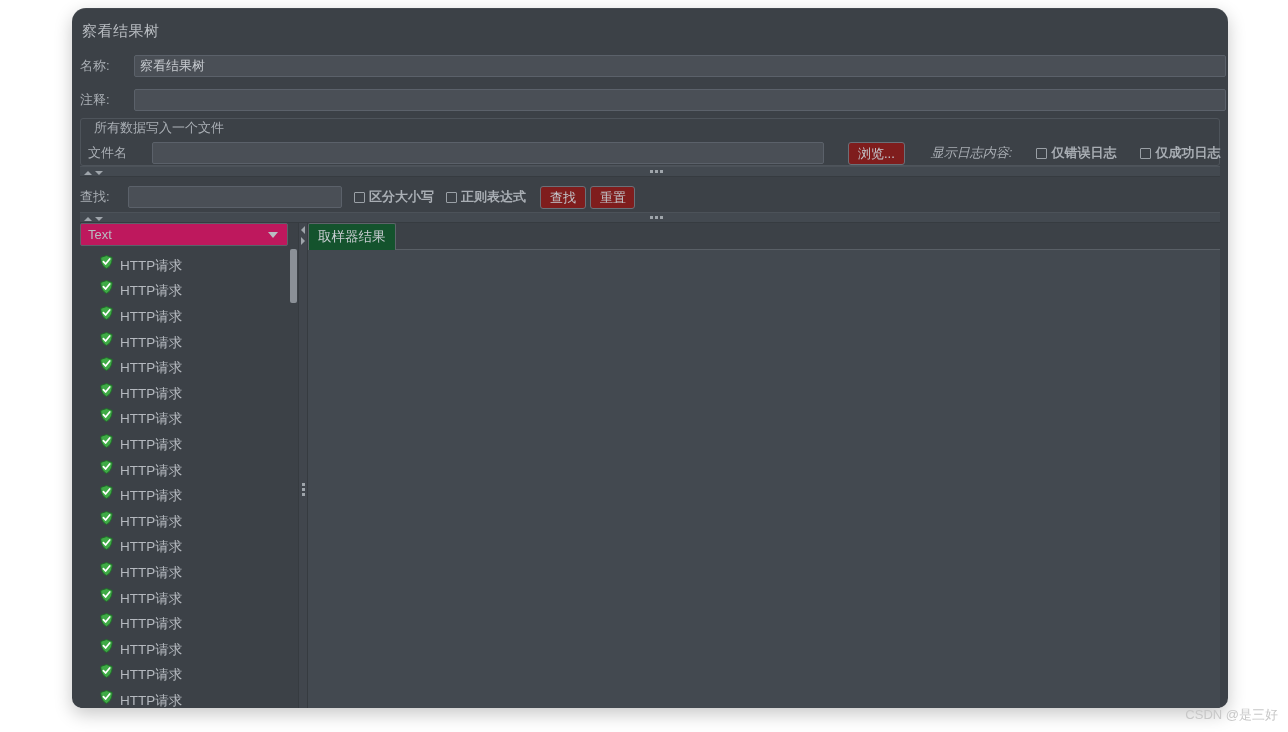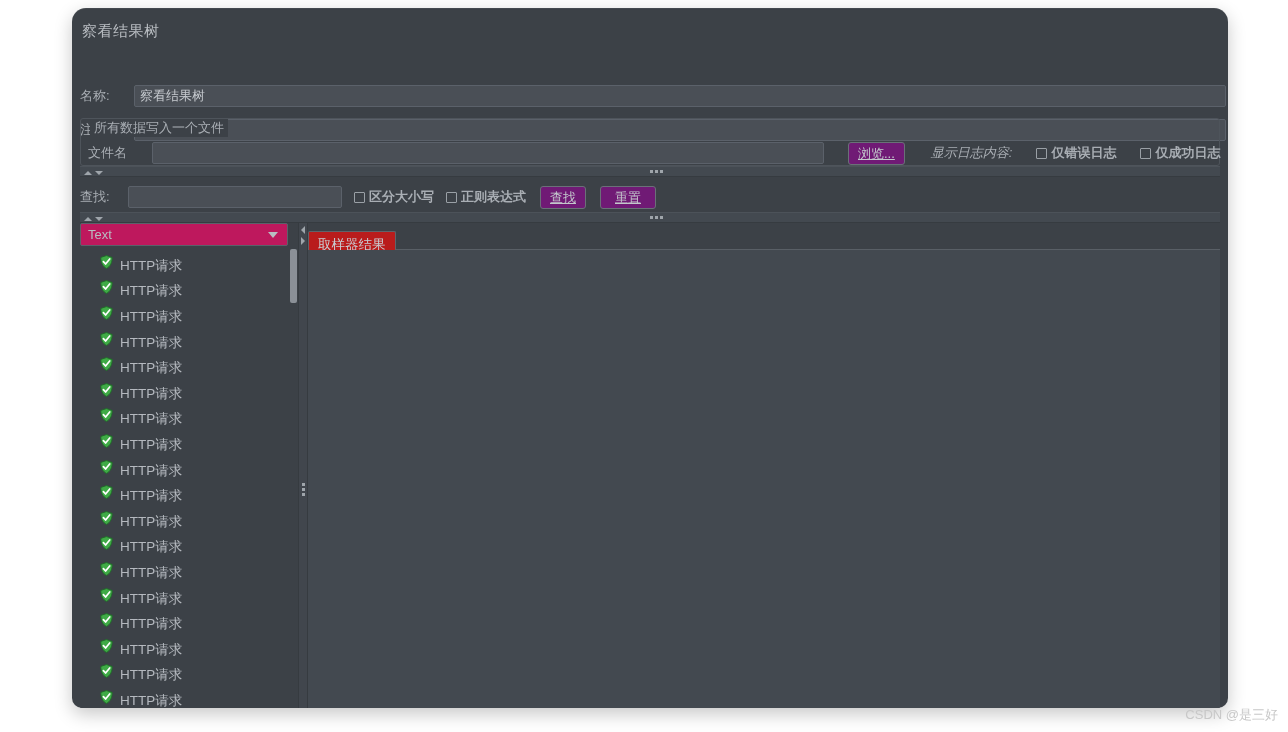--- a/index.html
+++ b/index.html
@@ -42,21 +42,20 @@
     white-space: nowrap;
   }
 
   
   .field-row {
     position: absolute;
     left: 8px;
     display: flex;
     align-items: center;
     height: 24px;
-    margin-top: 30px;
   }
 
   .field-label {
     color: #a9aeb4;
     font-size: 13px;
     white-space: nowrap;
   }
 
   .text-input {
     background: #4a4f56;
@@ -109,32 +108,31 @@
     top: 132px;
     display: flex;
     align-items: center;
     gap: 12px;
     height: 26px;
   }
   #row-file .field-label { width: 52px; }
   #input-file { width: 672px; }
 
   .btn {
-    background: #701a75;
+    background: #7f1d1d;
     border: 1px solid #6a7078;
     border-radius: 3px;
     color: #c3c7cc;
     font-size: 13px;
     font-family: "Liberation Sans", "DejaVu Sans", sans-serif;
     height: 23px;
     padding: 0 9px;
     cursor: pointer;
     white-space: nowrap;
     line-height: 21px;
-    text-decoration: underline;
   }
 
   #btn-browse { margin-left: 12px; }
 
   .log-label {
     color: #a9aeb4;
     font-size: 13px;
     margin-left: 14px;
     white-space: nowrap;
     font-style: italic;
@@ -211,21 +209,21 @@
     position: absolute;
     left: 8px;
     top: 176px;
     display: flex;
     align-items: center;
     height: 26px;
   }
   #row-search .field-label { width: 48px; }
   #input-search { width: 214px; }
   #btn-find  { margin-left: 14px; width: 46px; }
-  #btn-reset { margin-left: 14px; width: 56px; }
+  #btn-reset { margin-left: 4px; width: 45px; }
 
   
   #content {
     position: absolute;
     left: 8px;
     top: 215px;
     width: 1140px;
     height: 485px;
   }
 
@@ -374,23 +372,23 @@
     position: absolute;
     left: 0; top: 0;
     width: 912px;
     height: 27px;
     border-bottom: 1px solid #595f66;
     box-sizing: border-box;
   }
   .tab {
     position: absolute;
     left: 0;
-    top: 8px;
+    top: 0;
     height: 26px;
-    background: #b91c1c;
+    background: #14532d;
     border: 1px solid #5e646b;
     border-bottom: none;
     border-radius: 2px 2px 0 0;
     color: #c8ccd1;
     font-size: 13.5px;
     padding: 0 9px;
     line-height: 25px;
     cursor: pointer;
     white-space: nowrap;
   }

